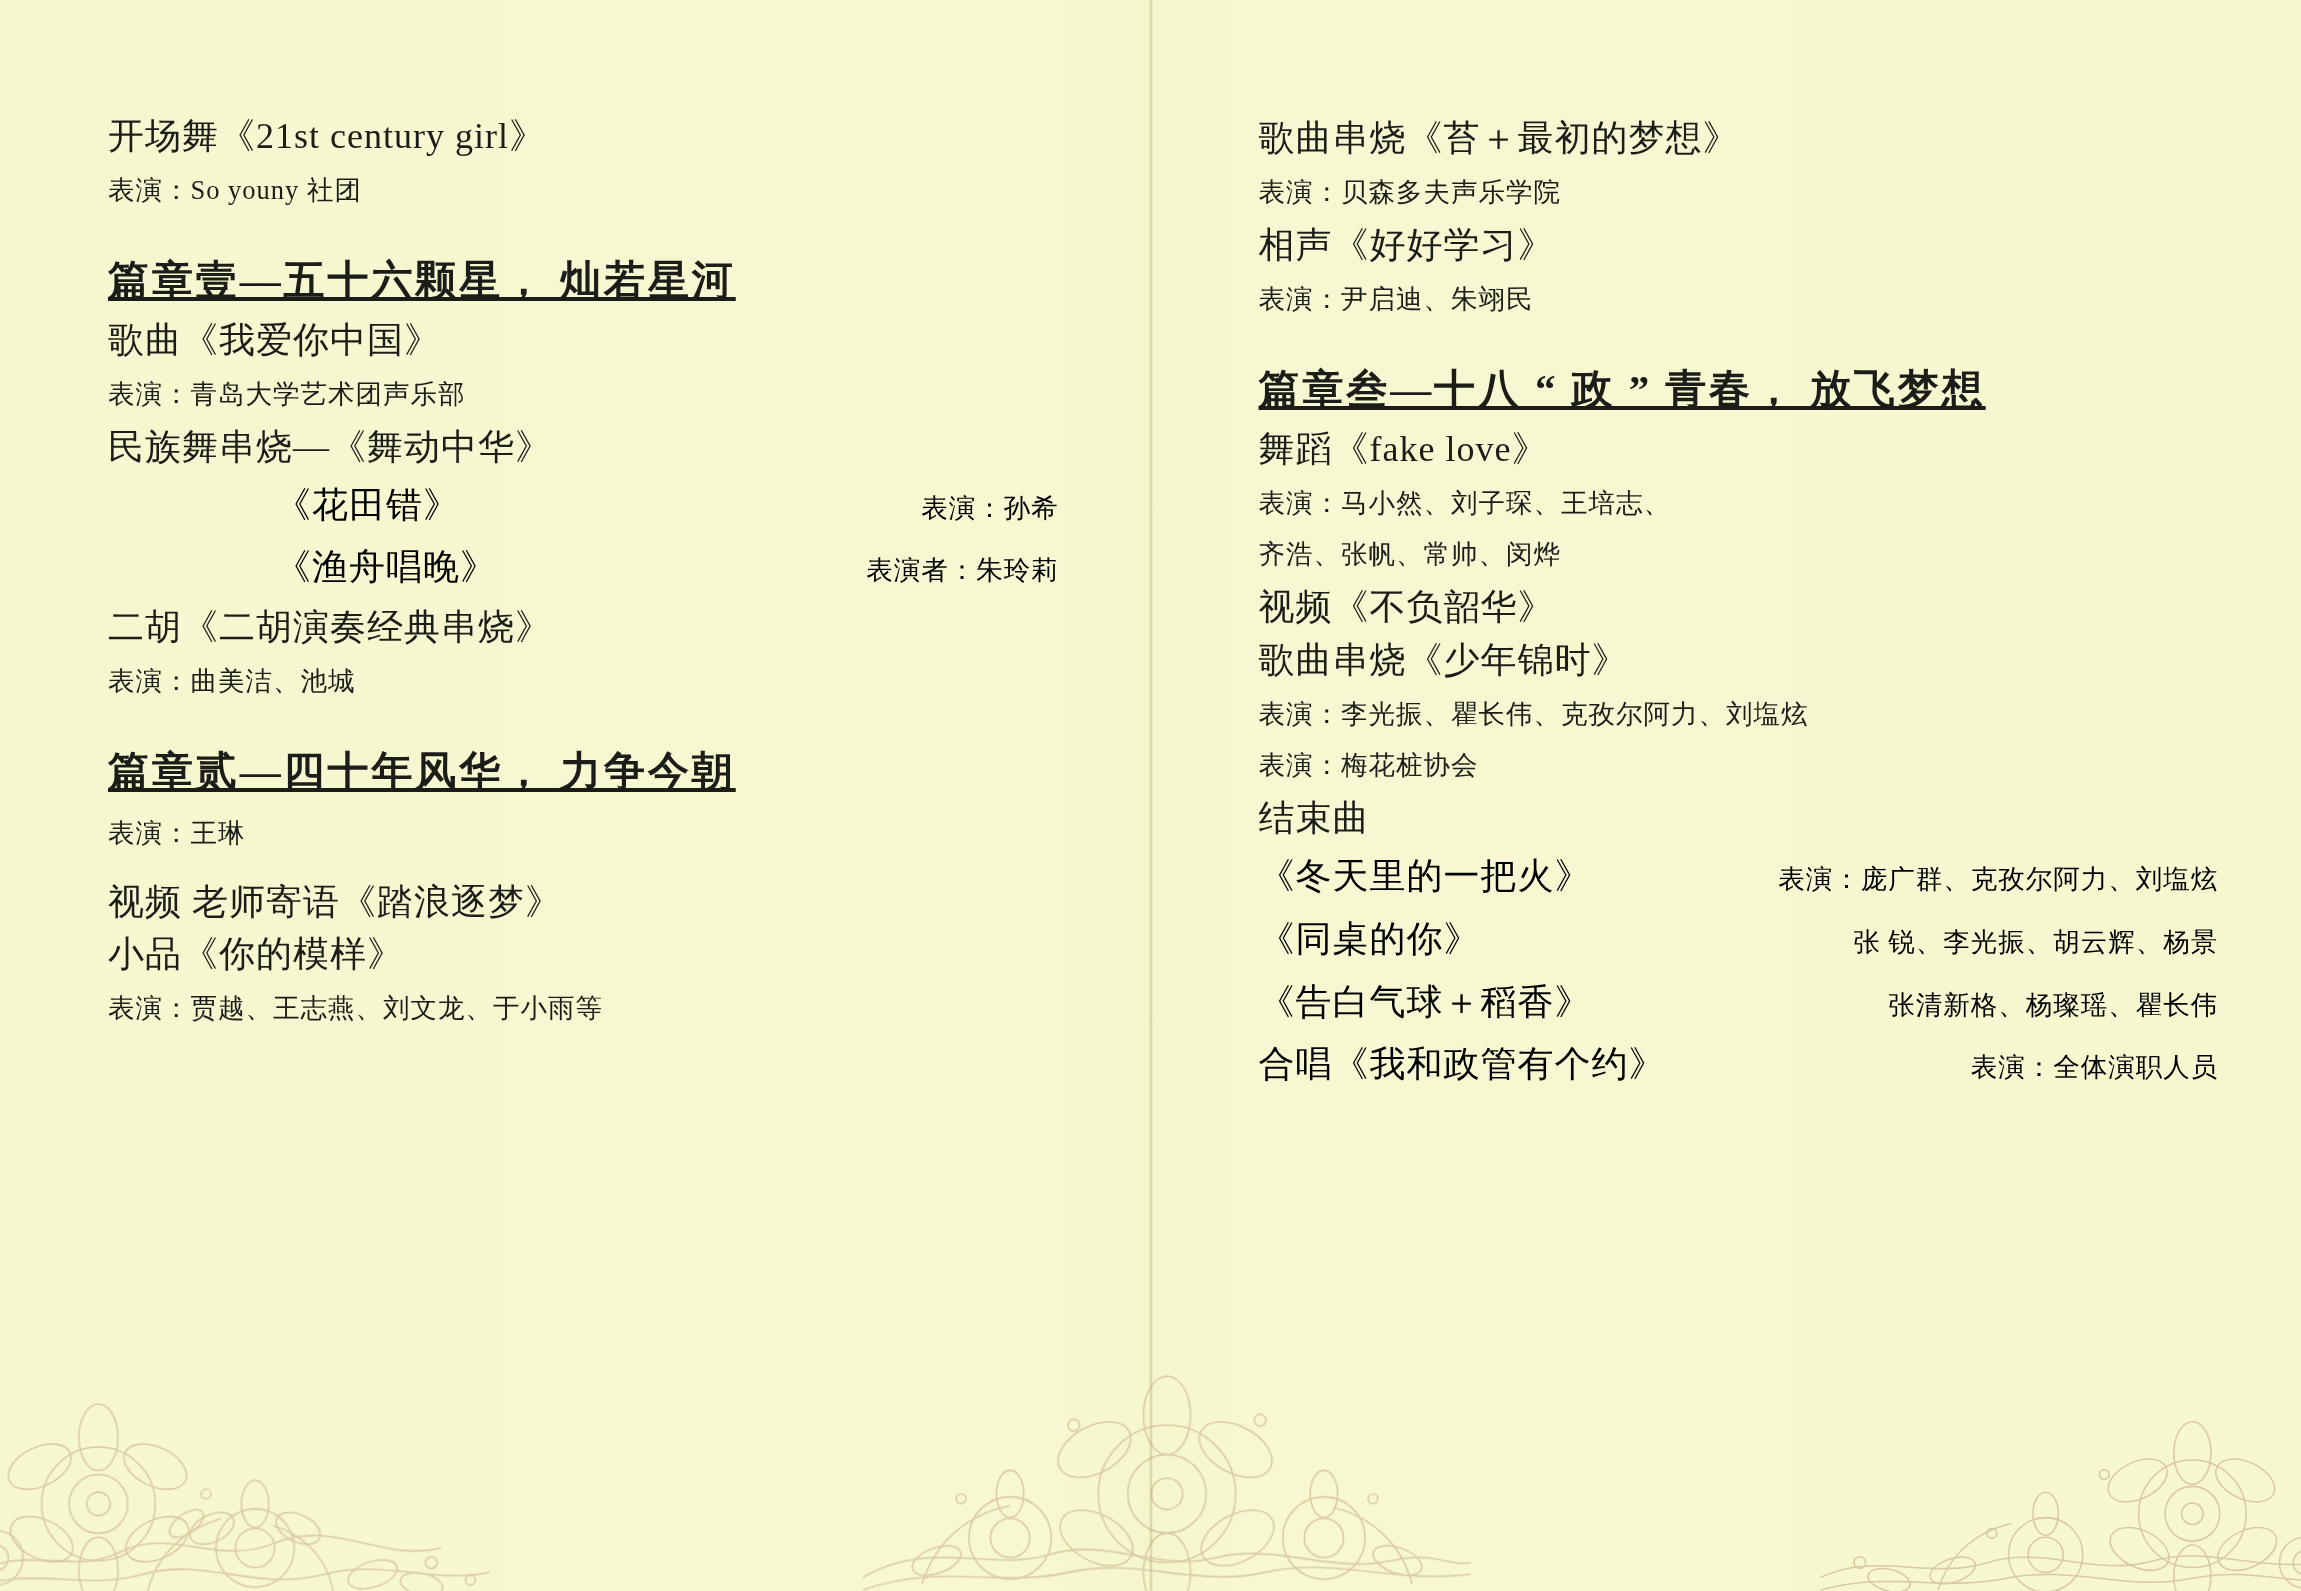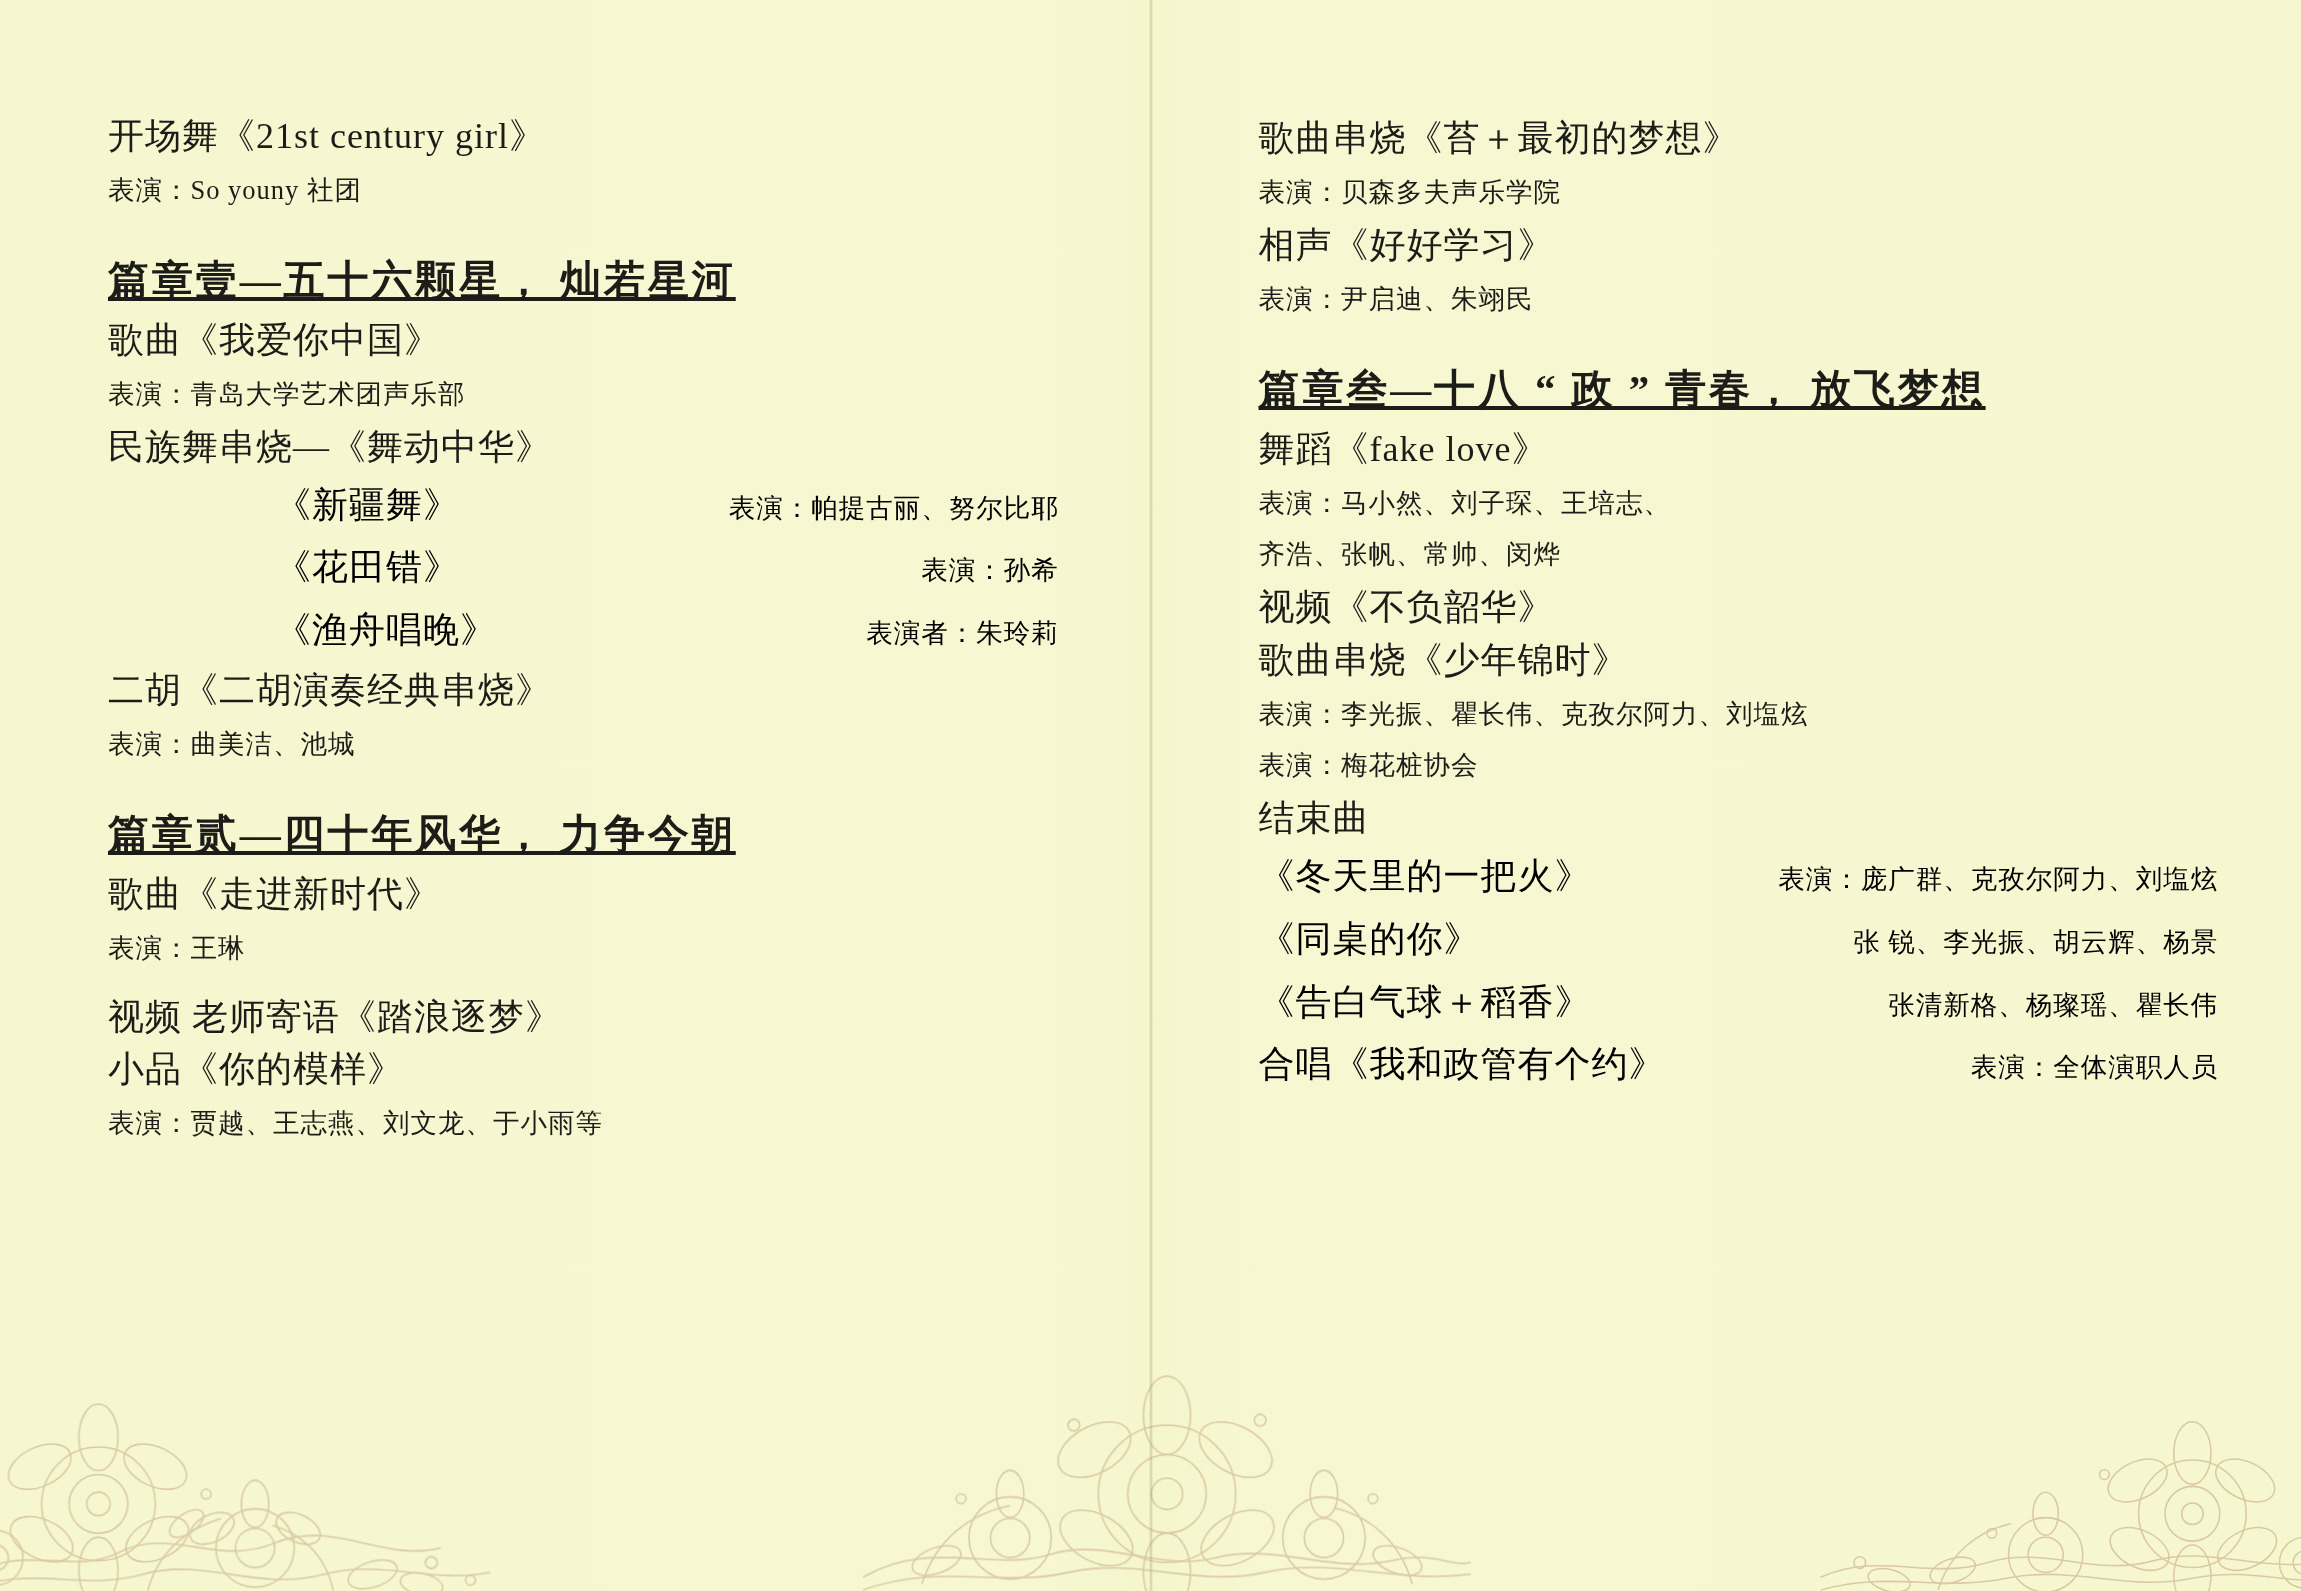--- a/index.html
+++ b/index.html
@@ -112,37 +112,32 @@
     <div class="line item first">开场舞《21st century girl》</div>
     <div class="line perf pad-r1">表演：So youny 社团</div>
 
     <div class="line chapter">篇章壹—五十六颗星， 灿若星河</div>
     <div class="line item tight">歌曲《我爱你中国》</div>
     <div class="line perf pad-r1">表演：青岛大学艺术团声乐部</div>
 
     <div class="line item">民族舞串烧—《舞动中华》</div>
 
     <div class="row tight">
-      <div class="title ind">《新疆舞》</div>
-      <div class="rperf mr1">表演：帕提古丽、努尔比耶</div>
-    </div>
-    <div class="row tight">
       <div class="title ind">《花田错》</div>
       <div class="rperf mr1">表演：孙希</div>
     </div>
     <div class="row tight">
       <div class="title ind">《渔舟唱晚》</div>
       <div class="rperf mr1">表演者：朱玲莉</div>
     </div>
 
     <div class="line item">二胡《二胡演奏经典串烧》</div>
     <div class="line perf pad-r1">表演：曲美洁、池城</div>
 
     <div class="line chapter">篇章贰—四十年风华， 力争今朝</div>
-    <div class="line item tight">歌曲《走进新时代》</div>
     <div class="line perf pad-r1">表演：王琳</div>
 
     <div class="spacer-sm"></div>
     <div class="line item">视频 老师寄语《踏浪逐梦》</div>
     <div class="line item tight">小品《你的模样》</div>
     <div class="line perf pad-r1">表演：贾越、王志燕、刘文龙、于小雨等</div>
   </div>
 
   <div class="col col-right">
     <div class="line item first">歌曲串烧《苔＋最初的梦想》</div>

